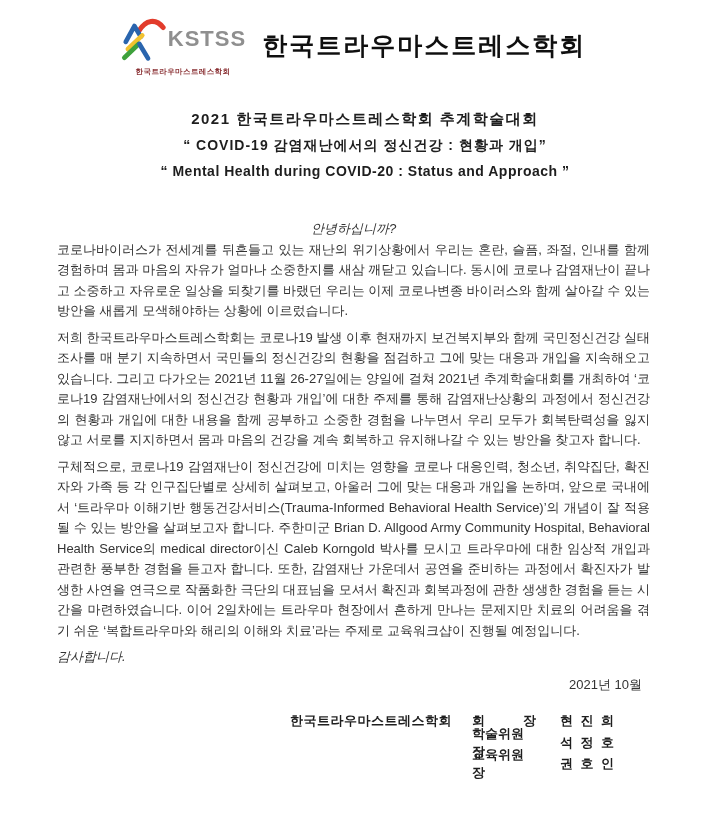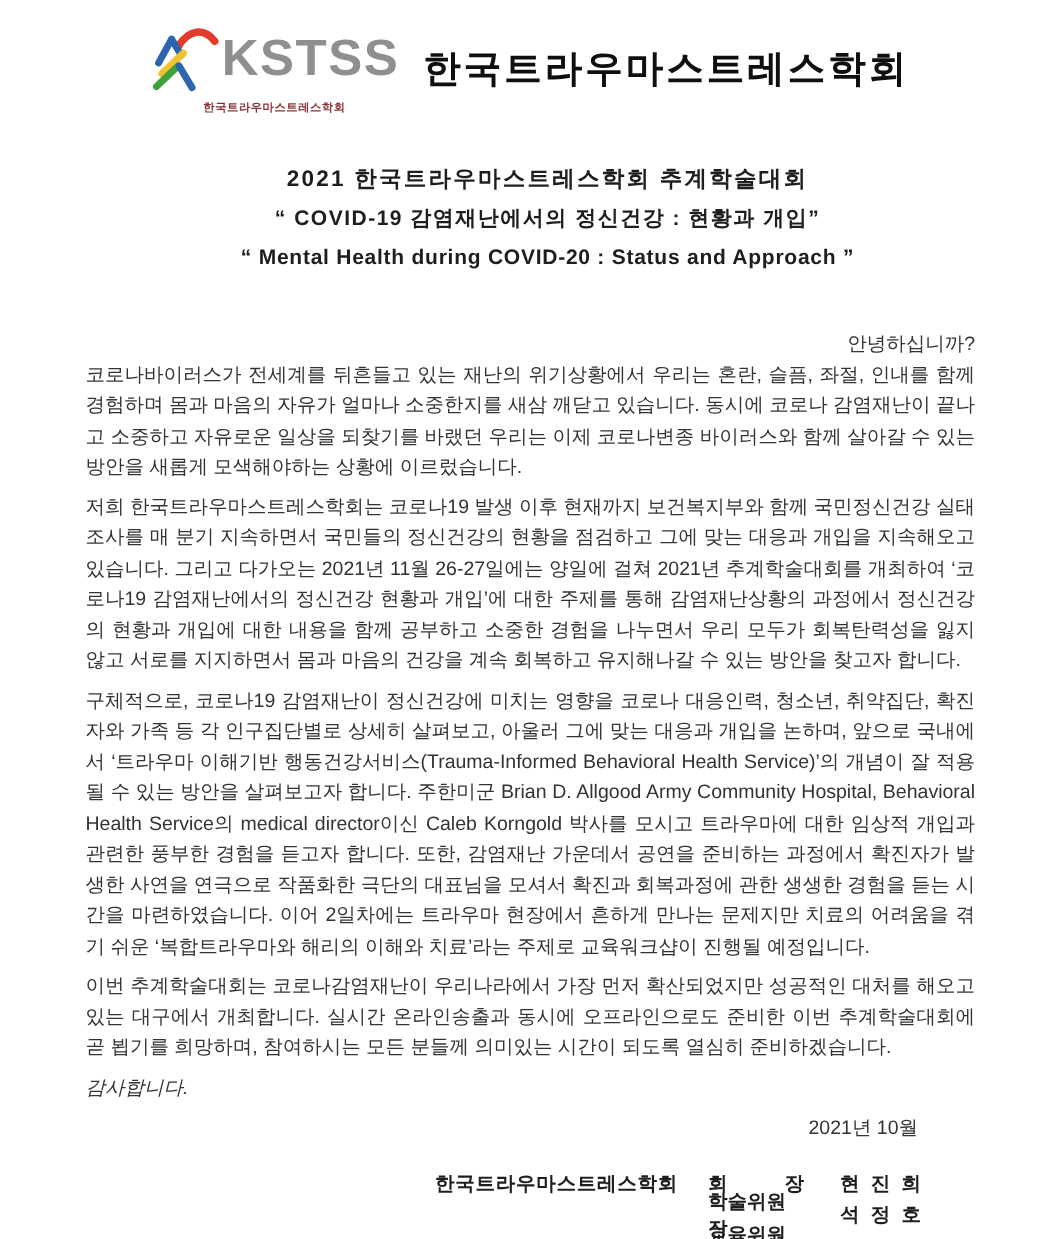--- a/index.html
+++ b/index.html
@@ -14,21 +14,21 @@
   }
   
   .logo-row {
     display:flex; justify-content:center; align-items:center;
     padding-top:13px;
   }
   .logo-lockup { display:flex; flex-direction:column; align-items:center; }
   .logo-top { display:flex; align-items:center; gap:2px; }
   .logo-mark { width:46px; height:52px; }
   .kstss-acronym {
-    font-size:34px; font-weight:bold; color:#8f8f8f; letter-spacing:1px;
+    font-size:22px; font-weight:bold; color:#8f8f8f; letter-spacing:1px;
     line-height:1;
   }
   .logo-sub {
     font-size:7.5px; font-weight:bold; color:#8a3134;
     letter-spacing:0.4px; margin-top:2px; white-space:nowrap;
   }
   .org-title {
     font-size:25px; font-weight:bold; color:#0f0f0f;
     letter-spacing:2px; margin-left:16px; white-space:nowrap;
   }
@@ -38,25 +38,25 @@
   .title-line2 { font-size:14px; letter-spacing:1px; margin-bottom:8px; }
   .title-line3 { font-size:14px; letter-spacing:0.5px; }
   
   .letter {
     margin:40px 56px 0 57px;
     font-size:13px; line-height:20.5px;
     text-align:justify;
     color:#333333;
   }
   .letter p { margin:0 0 6px 0; }
-  .letter .greeting { margin-bottom:0; text-align:right; }
+  .letter .greeting { margin-bottom:0; text-align:center;font-style:italic; }
   .letter .closing { margin:0; text-align:left;font-style:italic; }
   
   .date-line {
-    margin-top:8px; padding-right:94px;
+    margin-top:8px; padding-right:64px;
     text-align:right; font-size:13px; color:#333333;
   }
   .signature {
     margin-top:17px; padding-right:92px;
     display:flex; flex-direction:column; align-items:flex-end;
     font-size:13px; font-weight:bold; color:#1e1e1e;
   }
   .sig-row { display:flex; align-items:center; height:21.5px; }
   .sig-org { margin-right:20px; letter-spacing:0.5px; }
   .sig-role {
@@ -94,21 +94,20 @@
     <div class="title-line1">2021 한국트라우마스트레스학회 추계학술대회</div>
     <div class="title-line2">“ COVID-19 감염재난에서의 정신건강 : 현황과 개입”</div>
     <div class="title-line3">“ Mental Health during COVID-20 : Status and Approach ”</div>
   </div>
 
   <div class="letter">
     <p class="greeting">안녕하십니까?</p>
     <p>코로나바이러스가 전세계를 뒤흔들고 있는 재난의 위기상황에서 우리는 혼란, 슬픔, 좌절, 인내를 함께 경험하며 몸과 마음의 자유가 얼마나 소중한지를 새삼 깨닫고 있습니다. 동시에 코로나 감염재난이 끝나고 소중하고 자유로운 일상을 되찾기를 바랬던 우리는 이제 코로나변종 바이러스와 함께 살아갈 수 있는 방안을 새롭게 모색해야하는 상황에 이르렀습니다.</p>
     <p>저희 한국트라우마스트레스학회는 코로나19 발생 이후 현재까지 보건복지부와 함께 국민정신건강 실태조사를 매 분기 지속하면서 국민들의 정신건강의 현황을 점검하고 그에 맞는 대응과 개입을 지속해오고 있습니다. 그리고 다가오는 2021년 11월 26-27일에는 양일에 걸쳐 2021년 추계학술대회를 개최하여 ‘코로나19 감염재난에서의 정신건강 현황과 개입’에 대한 주제를 통해 감염재난상황의 과정에서 정신건강의 현황과 개입에 대한 내용을 함께 공부하고 소중한 경험을 나누면서 우리 모두가 회복탄력성을 잃지 않고 서로를 지지하면서 몸과 마음의 건강을 계속 회복하고 유지해나갈 수 있는 방안을 찾고자 합니다.</p>
     <p>구체적으로, 코로나19 감염재난이 정신건강에 미치는 영향을 코로나 대응인력, 청소년, 취약집단, 확진자와 가족 등 각 인구집단별로 상세히 살펴보고, 아울러 그에 맞는 대응과 개입을 논하며, 앞으로 국내에서 ‘트라우마 이해기반 행동건강서비스(Trauma-Informed Behavioral Health Service)’의 개념이 잘 적용될 수 있는 방안을 살펴보고자 합니다. 주한미군 Brian D. Allgood Army Community Hospital, Behavioral Health Service의 medical director이신 Caleb Korngold 박사를 모시고 트라우마에 대한 임상적 개입과 관련한 풍부한 경험을 듣고자 합니다. 또한, 감염재난 가운데서 공연을 준비하는 과정에서 확진자가 발생한 사연을 연극으로 작품화한 극단의 대표님을 모셔서 확진과 회복과정에 관한 생생한 경험을 듣는 시간을 마련하였습니다. 이어 2일차에는 트라우마 현장에서 흔하게 만나는 문제지만 치료의 어려움을 겪기 쉬운 ‘복합트라우마와 해리의 이해와 치료’라는 주제로 교육워크샵이 진행될 예정입니다.</p>
-    <p>이번 추계학술대회는 코로나감염재난이 우리나라에서 가장 먼저 확산되었지만 성공적인 대처를 해오고있는 대구에서 개최합니다. 실시간 온라인송출과 동시에 오프라인으로도 준비한 이번 추계학술대회에 곧 뵙기를 희망하며, 참여하시는 모든 분들께 의미있는 시간이 되도록 열심히 준비하겠습니다.</p>
     <p class="closing">감사합니다.</p>
   </div>
 
   <div class="date-line">2021년 10월</div>
 
   <div class="signature">
     <div class="sig-row">
       <span class="sig-org">한국트라우마스트레스학회</span>
       <span class="sig-role">회 장</span>
       <span class="sig-name">현 진 희</span>

